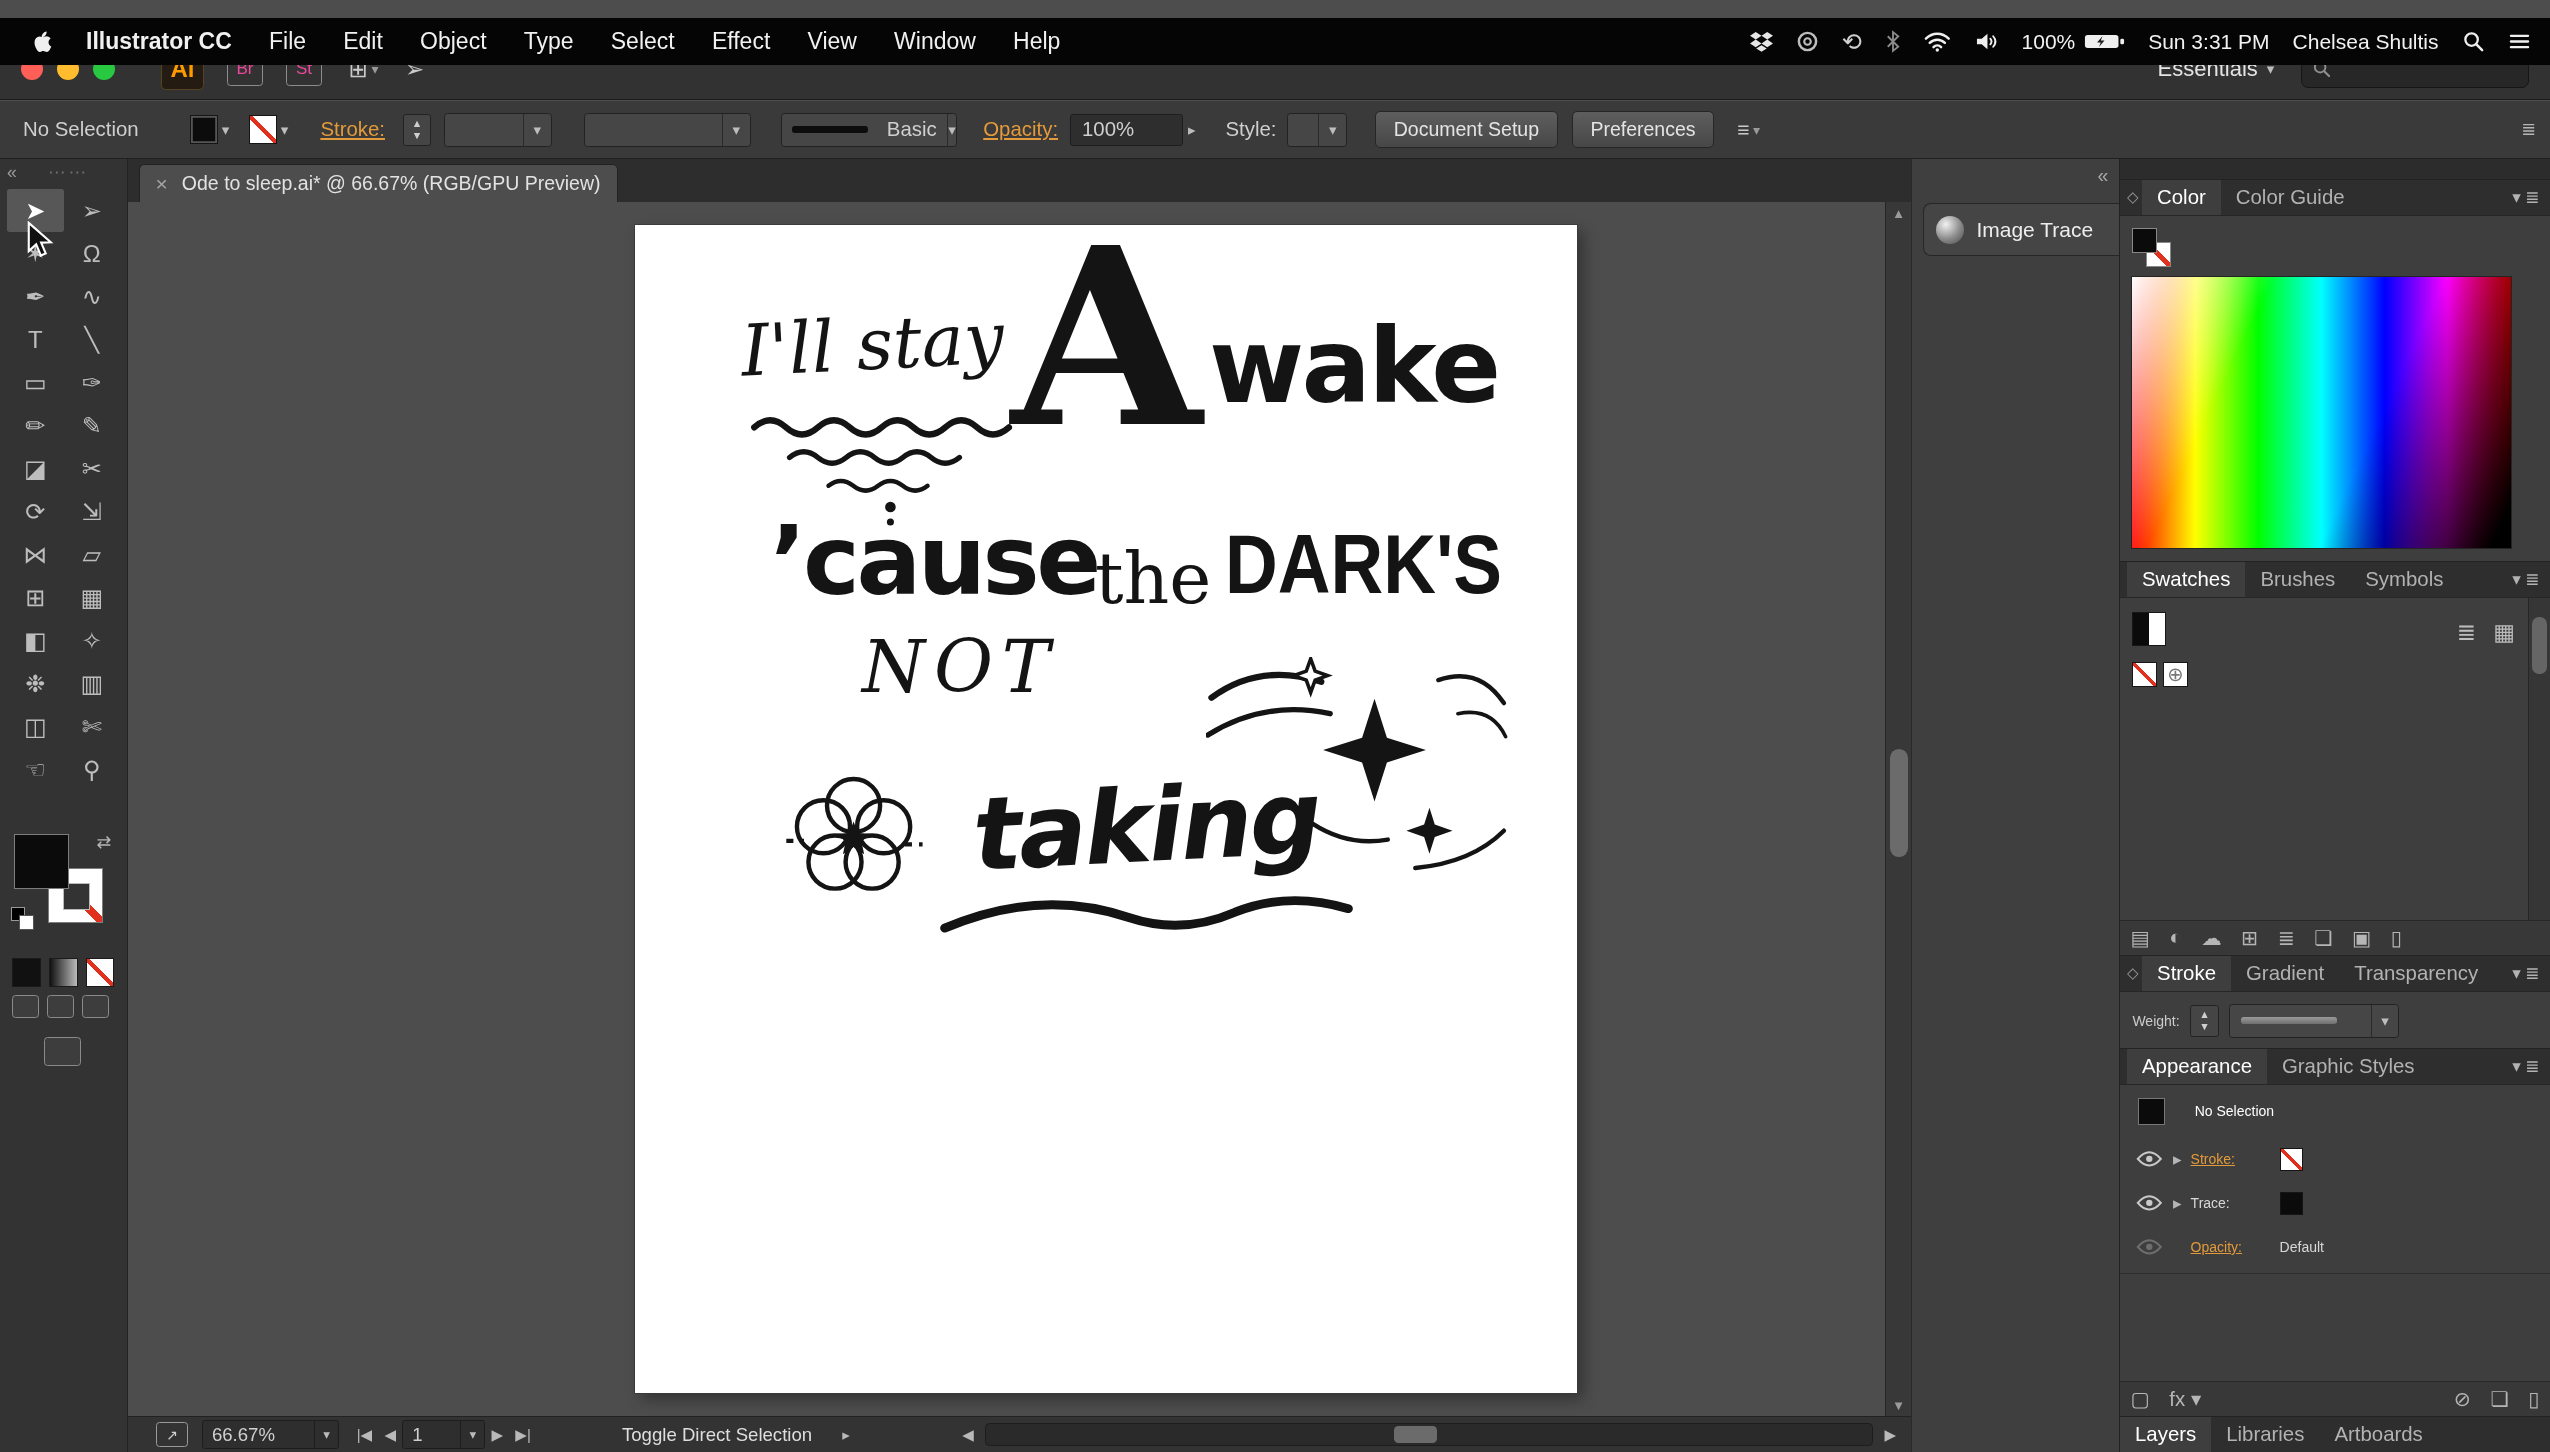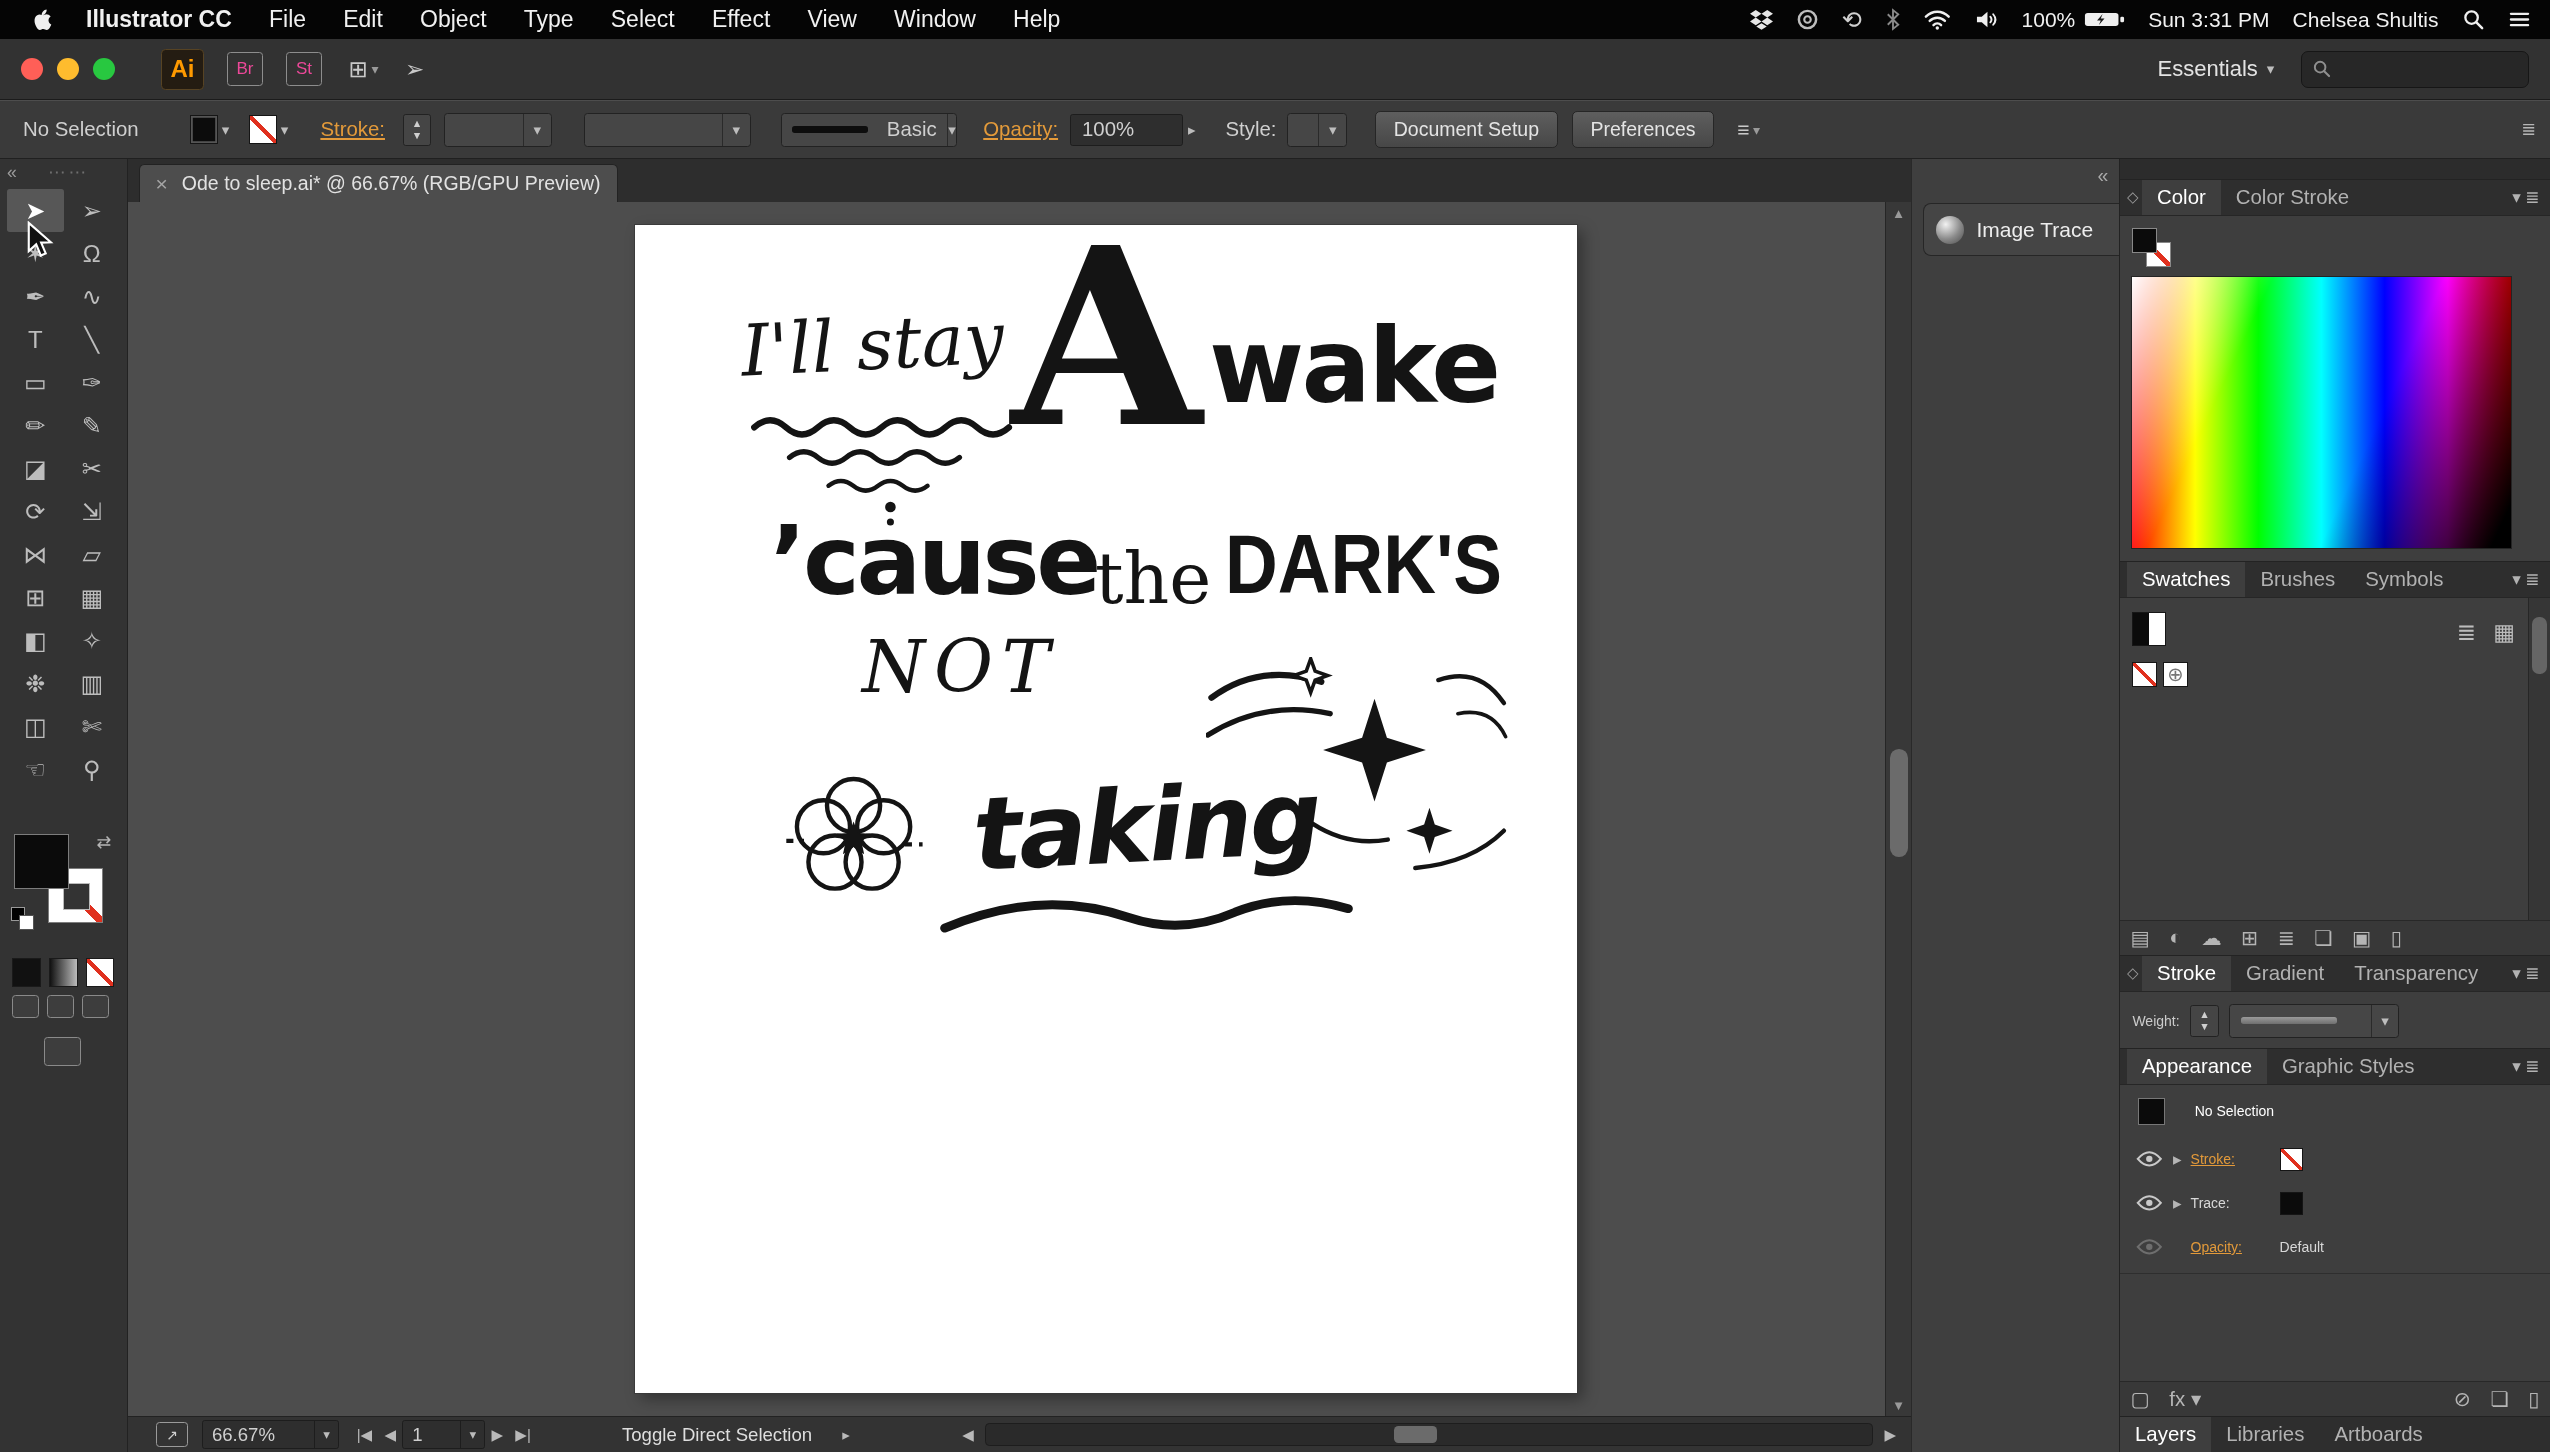--- a/index.html
+++ b/index.html
@@ -1,21 +1,21 @@
 <!DOCTYPE html>
 <html style="font-size:14px"><head>
 <meta charset="utf-8">
 <style>
   html,body{margin:0;padding:0;}
   body{width:2550px;height:1452px;position:relative;overflow:hidden;background:#4d4d4d;
        font-family:"Liberation Sans",sans-serif;color:#ccc;}
   svg{display:block;}
 
   
-  .menu-bar{position:absolute;top:0;left:0;right:0;height:39px;background:#050505;color:#f1f1f1;
+  .menu-bar{position:absolute;top:18px;left:0;right:0;height:47px;background:#050505;color:#f1f1f1;
             display:flex;align-items:center;font-size:23px;z-index:50;}
   .menu-left{display:flex;align-items:center;padding-left:16px;}
   .apple{padding:0 16px;display:flex;align-items:center;}
   .menu-left .item{padding:0 18.6px;white-space:nowrap;}
   .menu-left .item.strong{font-weight:bold;}
   .menu-right{margin-left:auto;display:flex;align-items:center;gap:23px;padding-right:19.5px;font-size:21px;}
   .mi{display:flex;align-items:center;}
   .clock,.user{white-space:nowrap;}
 
   
@@ -494,21 +494,21 @@
     </div>
   </div>
 
   <div class="dock">
     <div class="dock-top"></div>
 
     <div class="phead">
       <span class="pdiamond">◇</span>
       <div class="ptabs">
           <div class="ptab active">Color</div>
-          <div class="ptab">Color Stroke</div>
+          <div class="ptab">Color Guide</div>
         </div>
       <span class="pmenu">
           <span>▾</span>
           <span>≣</span>
         </span>
     </div>
     <div class="pbody" id="color-body">
       <div class="mini-fs">
           <span class="f"></span>
           <span class="s"></span>

